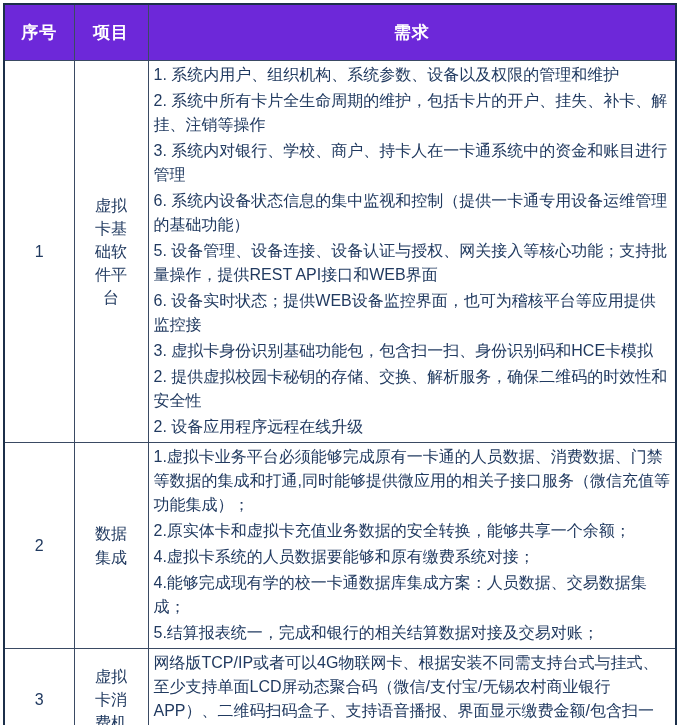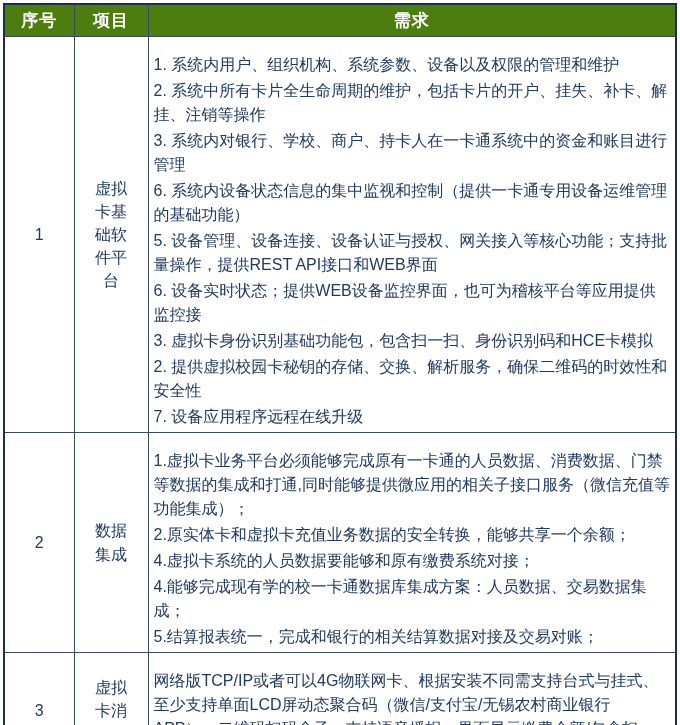--- a/index.html
+++ b/index.html
@@ -13,38 +13,38 @@
   table{
     border-collapse:collapse;
     width:674px;
     table-layout:fixed;
     border:2px solid #1C2F4A;
   }
   col.col-no{width:70px;}
   col.col-item{width:74px;}
   th,td{border:1px solid #3A4A63;}
   th{
-    background:#4d7c0f;
+    background:#6d28d9;
     color:#FFFFFF;
     font-size:17px;
     font-weight:bold;
-    padding:4px 2px;
+    padding:16px 2px;
     text-align:center;
     letter-spacing:1px;
   }
   td{font-size:16px;}
   td.center-cell{
     text-align:center;
     vertical-align:middle;
     padding:2px 17px;
     line-height:1.45;
   }
   td.req-cell{
     vertical-align:top;
-    padding:16px 5px 3px 5px;
+    padding:2px 5px 3px 5px;
     line-height:24px;
     text-align:left;
   }
   .req-cell p{margin:0 0 2px 0;}
   .req-cell p:last-child{margin-bottom:0;}
 </style>
 </head>
 <body>
 
 <div class="table-wrap">
@@ -67,21 +67,21 @@
         <td class="center-cell">虚拟卡基础软件平台</td>
         <td class="req-cell">
           <p>1. 系统内用户、组织机构、系统参数、设备以及权限的管理和维护</p>
           <p>2. 系统中所有卡片全生命周期的维护，包括卡片的开户、挂失、补卡、解挂、注销等操作</p>
           <p>3. 系统内对银行、学校、商户、持卡人在一卡通系统中的资金和账目进行管理</p>
           <p>6. 系统内设备状态信息的集中监视和控制（提供一卡通专用设备运维管理的基础功能）</p>
           <p>5. 设备管理、设备连接、设备认证与授权、网关接入等核心功能；支持批量操作，提供REST API接口和WEB界面</p>
           <p>6. 设备实时状态；提供WEB设备监控界面，也可为稽核平台等应用提供监控接</p>
           <p>3. 虚拟卡身份识别基础功能包，包含扫一扫、身份识别码和HCE卡模拟</p>
           <p>2. 提供虚拟校园卡秘钥的存储、交换、解析服务，确保二维码的时效性和安全性</p>
-          <p>7. 设备应用程序远程在线升级</p>
+          <p>2. 设备应用程序远程在线升级</p>
         </td>
       </tr>
       <tr>
         <td class="center-cell">2</td>
         <td class="center-cell">数据集成</td>
         <td class="req-cell">
           <p>1.虚拟卡业务平台必须能够完成原有一卡通的人员数据、消费数据、门禁等数据的集成和打通,同时能够提供微应用的相关子接口服务（微信充值等功能集成）；</p>
           <p>2.原实体卡和虚拟卡充值业务数据的安全转换，能够共享一个余额；</p>
           <p>4.虚拟卡系统的人员数据要能够和原有缴费系统对接；</p>
           <p>4.能够完成现有学的校一卡通数据库集成方案：人员数据、交易数据集成；</p>

